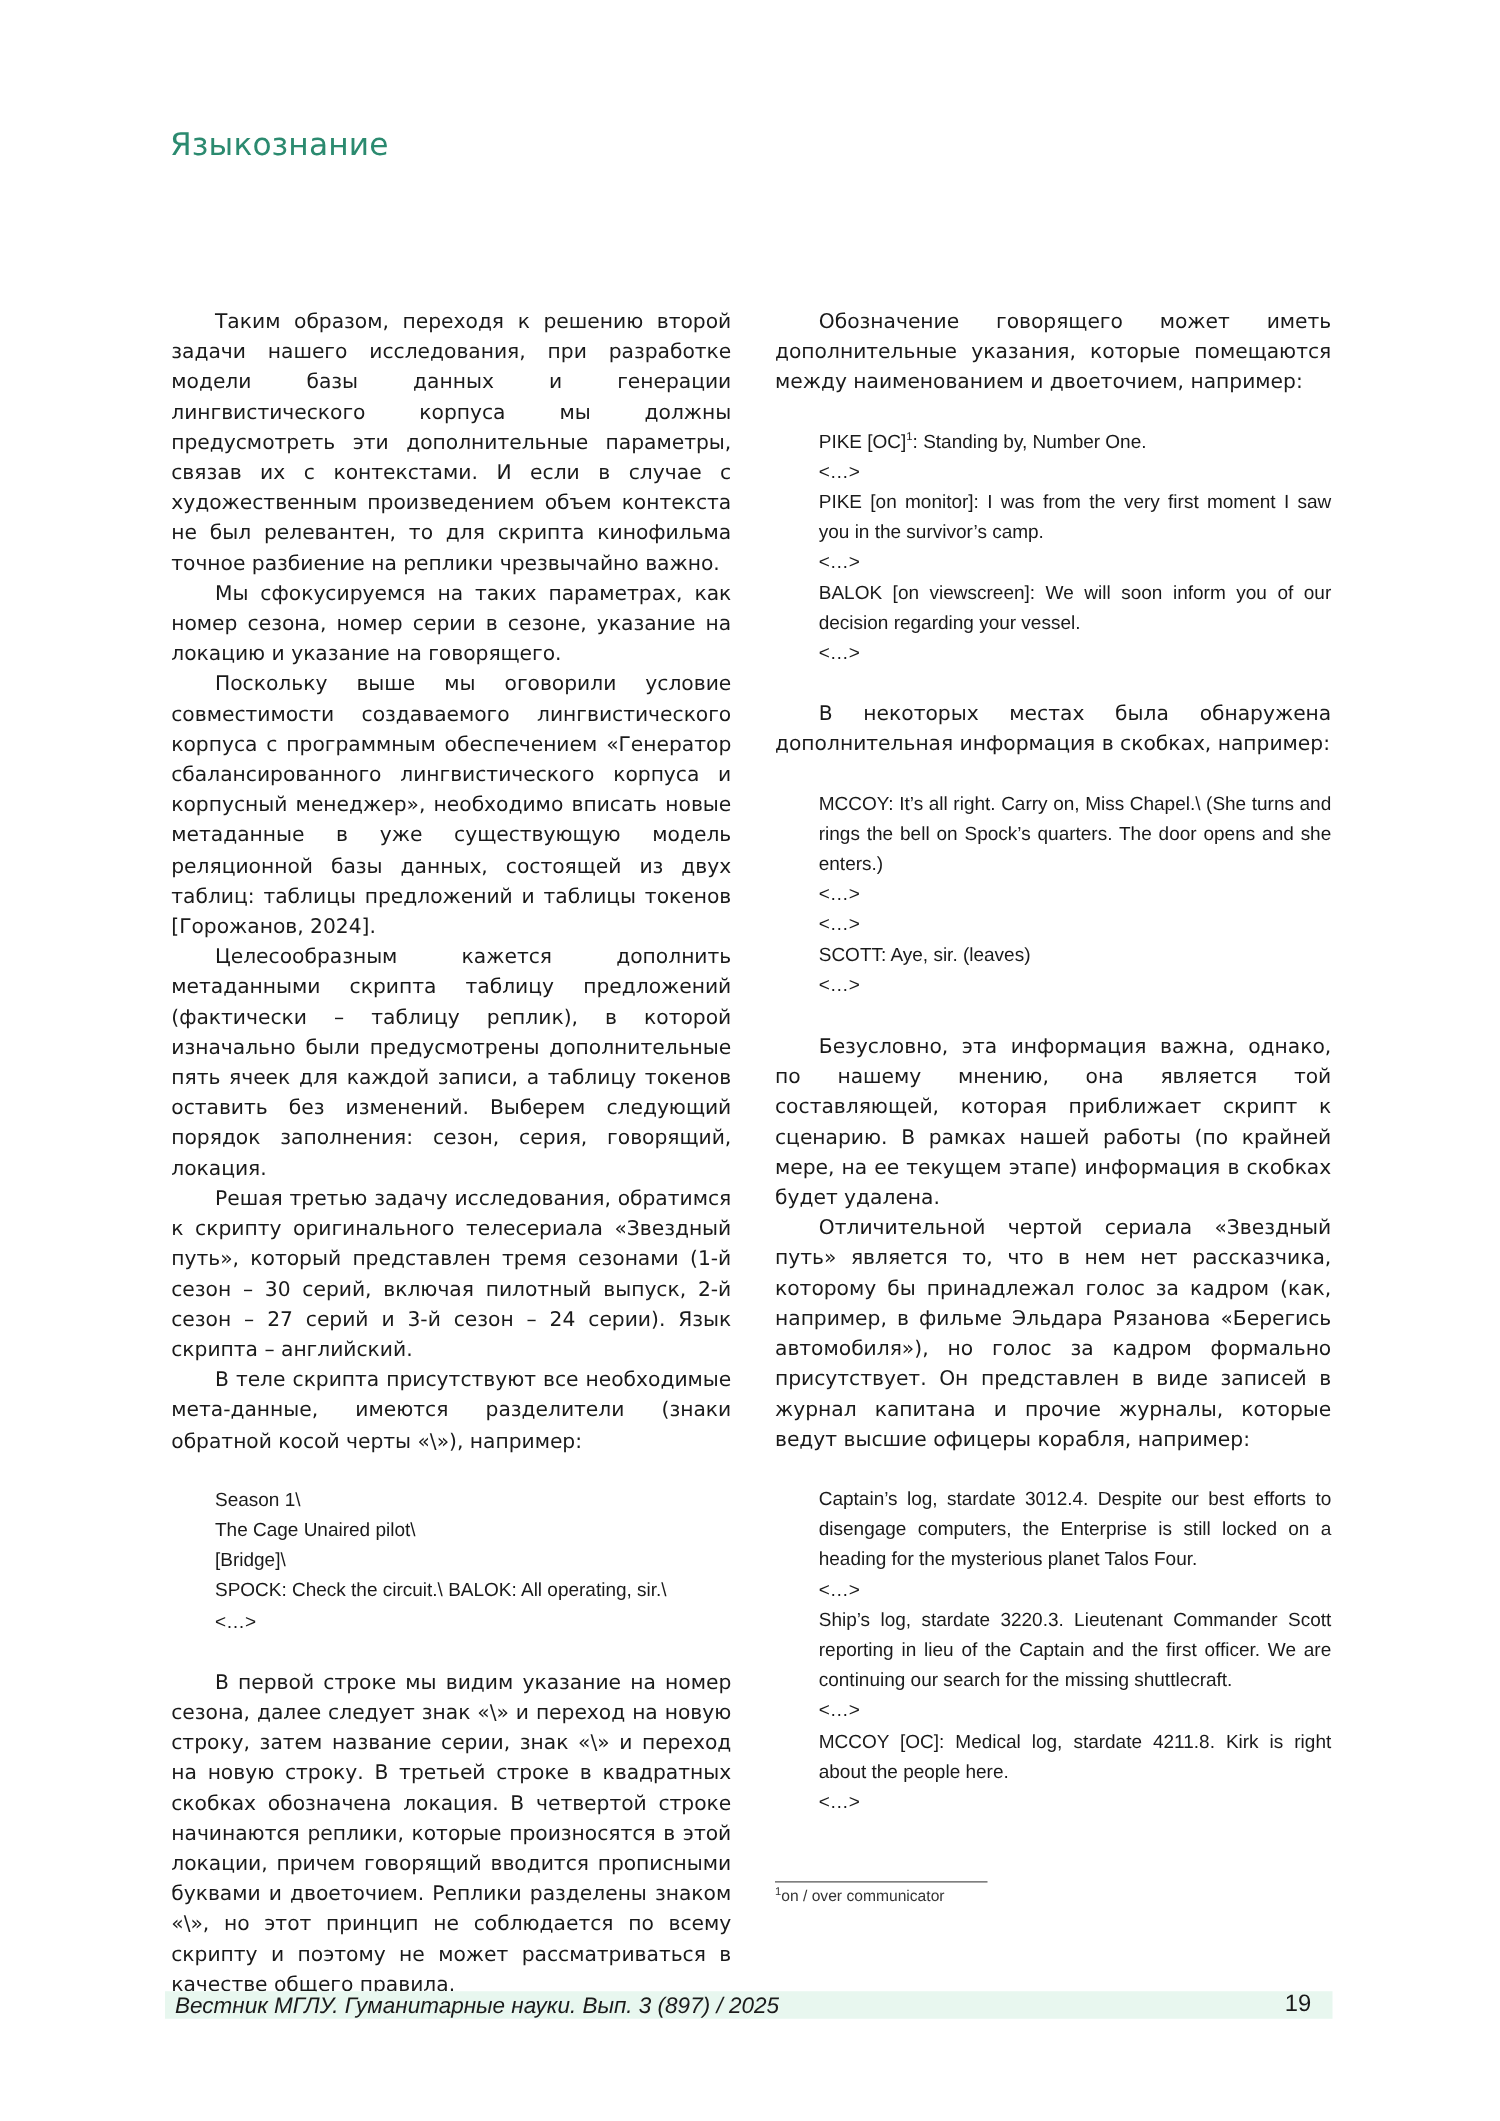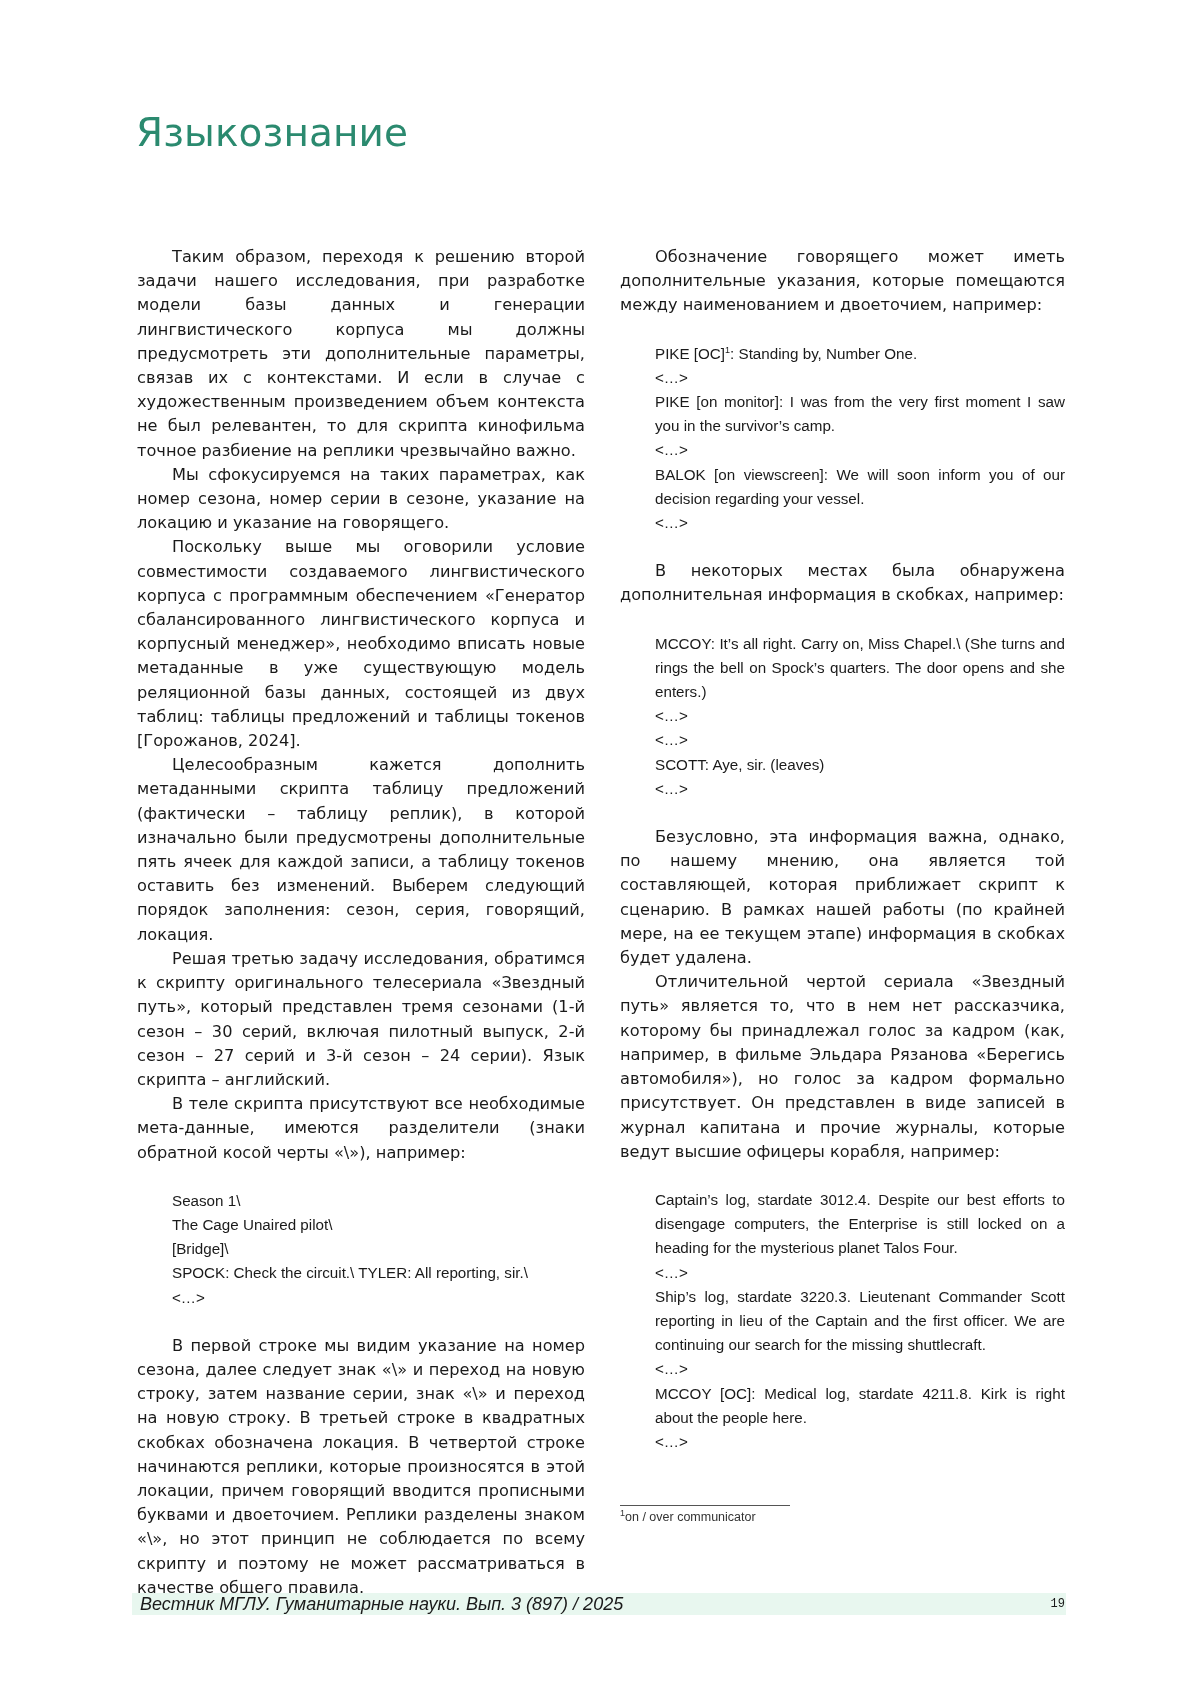--- a/index.html
+++ b/index.html
@@ -1,55 +1,55 @@
 <!DOCTYPE html>
 <html><head>
 <meta charset="utf-8">
 <style>
   html, body { margin: 0; padding: 0; background: #ffffff; }
   body { width: 1200px; height: 1697px; position: relative; overflow: hidden;
          font-family: "DejaVu Sans", sans-serif; color: #1a1a1a; }
-  .section-title { position: absolute; left: 136px; top: 84px; font-size: 39px;
+  .section-title { position: absolute; left: 136px; top: 84px; font-size: 25px;
          color: #2b8a6f; font-family: "DejaVu Sans", sans-serif; font-weight: normal; letter-spacing: 0.1px; }
   .col { position: absolute; top: 197px; width: 448px; font-size: 16.2px; line-height: 24.2px; margin-top: 48px; }
   .col-left { left: 137px; }
   .col-right { left: 620px; width: 445px; }
   .para { margin: 0; text-align: justify; text-indent: 35px; hyphens: manual; }
   .example { margin: 0; padding-left: 35px; font-family: "Liberation Sans", sans-serif;
          font-size: 15.2px; line-height: 24.2px; text-align: justify; }
   .example .line { display: block; }
   .gap { height: 24px; }
   .sup { font-size: 9px; vertical-align: super; line-height: 0; }
   .footnote-rule { position: absolute; left: 620px; top: 1505px; width: 170px; border-top: 1.5px solid #555; }
   .footnote { position: absolute; left: 620px; top: 1510px; font-size: 12.5px; color: #333;
          font-family: "Liberation Sans", sans-serif; text-align: center; }
   .footer-band { position: absolute; left: 132px; top: 1593px; width: 934px; height: 22px; background: #e8f7ef; }
   .footer-journal { position: absolute; left: 140px; top: 1594px; font-size: 18px; font-style: italic;
          font-family: "Liberation Sans", sans-serif; color: #1a1a1a; line-height: 20px; }
-  .footer-page { position: absolute; right: 135px; top: 1594px; font-size: 12px;
-         font-family: Liberation Mono, monospace; color: #1a1a1a; line-height: 20px; }
+  .footer-page { position: absolute; right: 151px; top: 1594px; font-size: 19px;
+         font-family: Liberation Sans, sans-serif; color: #1a1a1a; line-height: 20px; }
 </style>
 </head>
 <body>
 
 <h1 class="section-title">Языкознание</h1>
 
 <div class="col col-left">
   <p class="para">Таким образом, переходя к решению второй задачи нашего исследования, при разработке модели базы данных и генерации лингвистического корпуса мы должны предусмотреть эти дополнительные параметры, связав их с контекстами. И если в случае с художественным произведением объем контекста не был релевантен, то для скрипта кинофильма точное разбиение на реплики чрезвычайно важно.</p>
   <p class="para">Мы сфокусируемся на таких параметрах, как номер сезона, номер серии в сезоне, указание на локацию и указание на говорящего.</p>
   <p class="para">Поскольку выше мы оговорили условие совместимости создаваемого лингвистического корпуса с программным обеспечением «Генератор сбалансированного лингвистического корпуса и корпусный менеджер», необходимо вписать новые метаданные в уже существующую модель реляционной базы данных, состоящей из двух таблиц: таблицы предложений и таблицы токенов [Горожанов, 2024].</p>
   <p class="para">Целесообразным кажется дополнить метаданными скрипта таблицу предложений (фактически – таблицу реплик), в которой изначально были предусмотрены дополнительные пять ячеек для каждой записи, а таблицу токенов оставить без изменений. Выберем следующий порядок заполнения: сезон, серия, говорящий, локация.</p>
   <p class="para">Решая третью задачу исследования, обратимся к скрипту оригинального телесериала «Звездный путь», который представлен тремя сезонами (1-й сезон – 30 серий, включая пилотный выпуск, 2-й сезон – 27 серий и 3-й сезон – 24 серии). Язык скрипта – английский.</p>
   <p class="para">В теле скрипта присутствуют все необходимые мета-данные, имеются разделители (знаки обратной косой черты «\»), например:</p>
   <div class="gap"></div>
   <div class="example">
     <span class="line">Season 1\</span>
     <span class="line">The Cage Unaired pilot\</span>
     <span class="line">[Bridge]\</span>
-    <span class="line">SPOCK: Check the circuit.\ TYLER: All reporting, sir.\</span>
+    <span class="line">SPOCK: Check the circuit.\ BALOK: All operating, sir.\</span>
     <span class="line">&lt;…&gt;</span>
   </div>
   <div class="gap"></div>
   <p class="para">В первой строке мы видим указание на номер сезона, далее следует знак «\» и переход на новую строку, затем название серии, знак «\» и переход на новую строку. В третьей строке в квадратных скобках обозначена локация. В четвертой строке начинаются реплики, которые произносятся в этой локации, причем говорящий вводится прописными буквами и двоеточием. Реплики разделены знаком «\», но этот принцип не соблюдается по всему скрипту и поэтому не может рассматриваться в качестве общего правила.</p>
 </div>
 
 <div class="col col-right">
   <p class="para">Обозначение говорящего может иметь дополнительные указания, которые помещаются между наименованием и двоеточием, например:</p>
   <div class="gap"></div>
   <div class="example">

